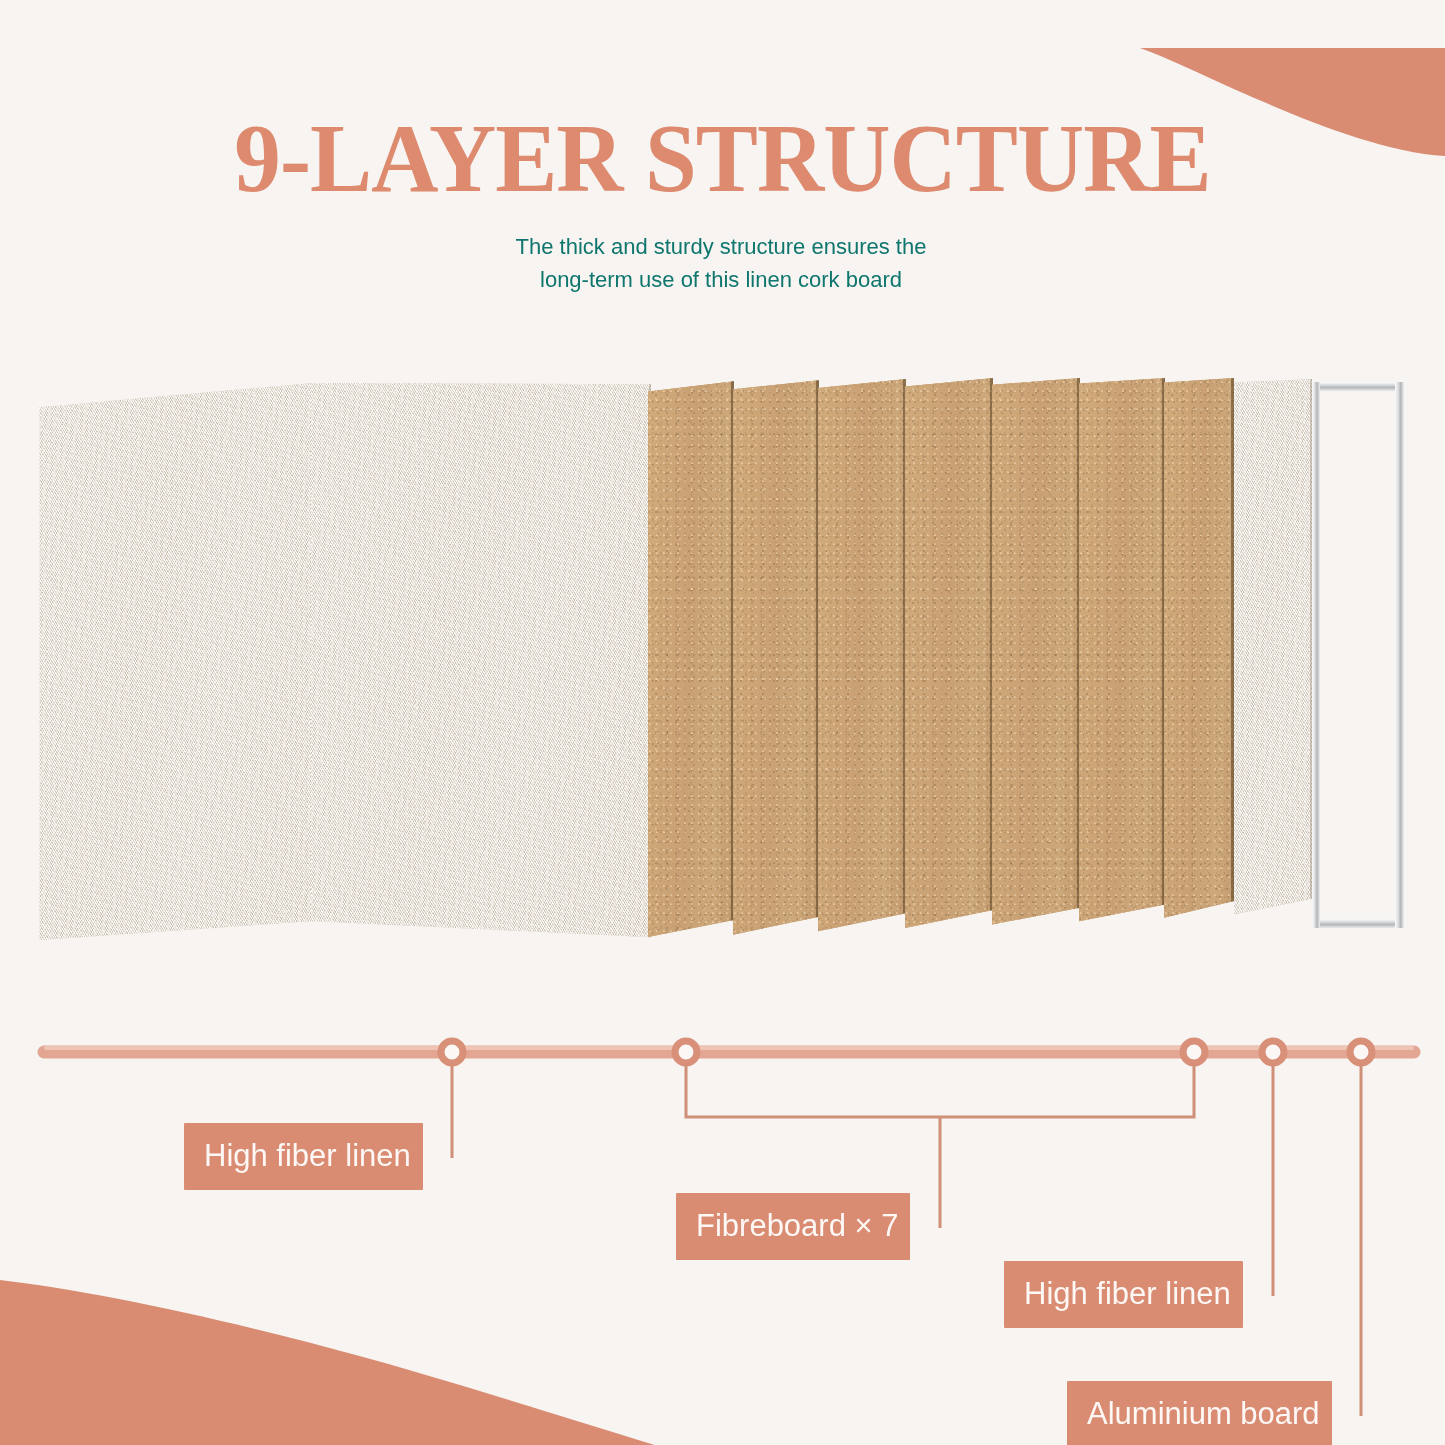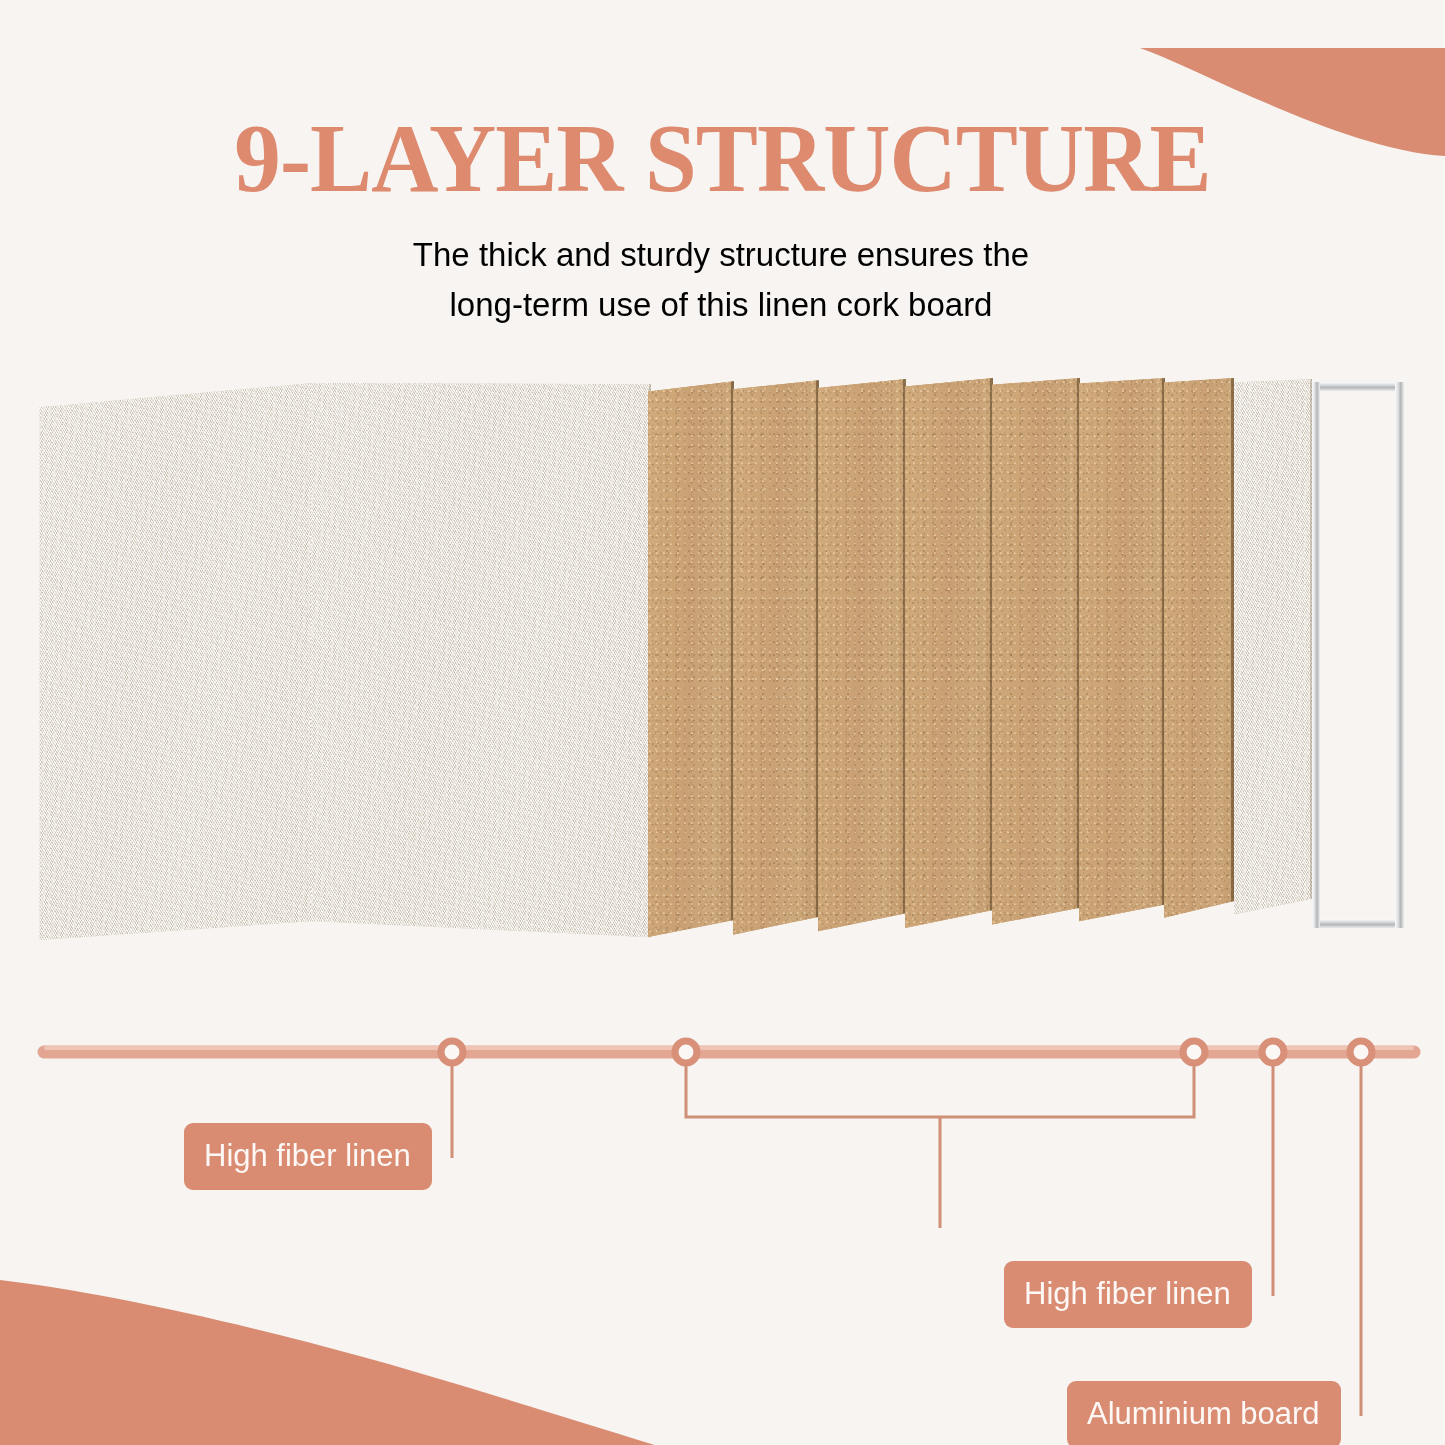--- a/index.html
+++ b/index.html
@@ -27,23 +27,23 @@
     line-height:1;
     letter-spacing:-1px;
     color:#dd8a6f;
     transform:scaleX(0.96);
     transform-origin:center top;
     white-space:nowrap;
   }
   .subtitle{
     position:absolute;left:0;top:182px;width:1442px;
     font-family:"Liberation Sans",sans-serif;
-    font-size:33px;
+    font-size:22px;
     line-height:1.52;
-    color:#000000;
+    color:#0f766e;
     white-space:pre-line;
   }
 
   
   #stack{position:absolute;left:0;top:330px;width:1445px;height:620px;}
   .panel{
     position:absolute;
     top:0;
     height:560px;
   }
@@ -77,25 +77,25 @@
   #frame{position:absolute;top:0;}
   .frame-bar{position:absolute;background:linear-gradient(180deg,#fdfdfd 0%,#d7d9da 35%,#b4b7b9 60%,#e9eaea 100%);}
   .frame-bar.vert{background:linear-gradient(90deg,#fbfbfb 0%,#d9dbdc 38%,#b2b5b7 62%,#ededed 100%);}
 
   
   #callouts{position:absolute;left:0;top:0;width:1445px;height:1445px;}
   .pill{
     position:absolute;
     background:#d98c72;
     color:#fdf8f5;
-    border-radius:9px;
+    border-radius:1px;
     font-family:"Liberation Sans",sans-serif;
     font-size:31px;
     line-height:1;
-    padding:17px 21px 19px 20px;
+    padding:17px 12px 19px 20px;
     white-space:nowrap;
   }
 </style>
 </head>
 <body>
 
 <div id="stage">
 
   <svg class="corner-svg" viewBox="0 0 1445 1445" preserveAspectRatio="none">
     <path d="M1140,0 L1445,0 L1445,108 C1380,104 1300,70 1236,42 C1200,26 1168,10 1140,0 Z" fill="#d98c72"></path>
@@ -147,18 +147,19 @@
 
     <circle cx="452" cy="1004" r="11" fill="#fbf7f4" stroke="#d89079" stroke-width="7"></circle>
     <circle cx="686" cy="1004" r="11" fill="#fbf7f4" stroke="#d89079" stroke-width="7"></circle>
     <circle cx="1194" cy="1004" r="11" fill="#fbf7f4" stroke="#d89079" stroke-width="7"></circle>
     <circle cx="1273" cy="1004" r="11" fill="#fbf7f4" stroke="#d89079" stroke-width="7"></circle>
     <circle cx="1361" cy="1004" r="11" fill="#fbf7f4" stroke="#d89079" stroke-width="7"></circle>
   </svg>
 
   <div class="pill" style="left:184px;top:1075px;">High fiber linen</div>
 
+  <div class="pill" style="left:676px;top:1145px;">Fibreboard × 7</div>
 
   <div class="pill" style="left:1004px;top:1213px;">High fiber linen</div>
 
   <div class="pill" style="left:1067px;top:1333px;">Aluminium board</div>
 
 </div>
 
 </body></html>

